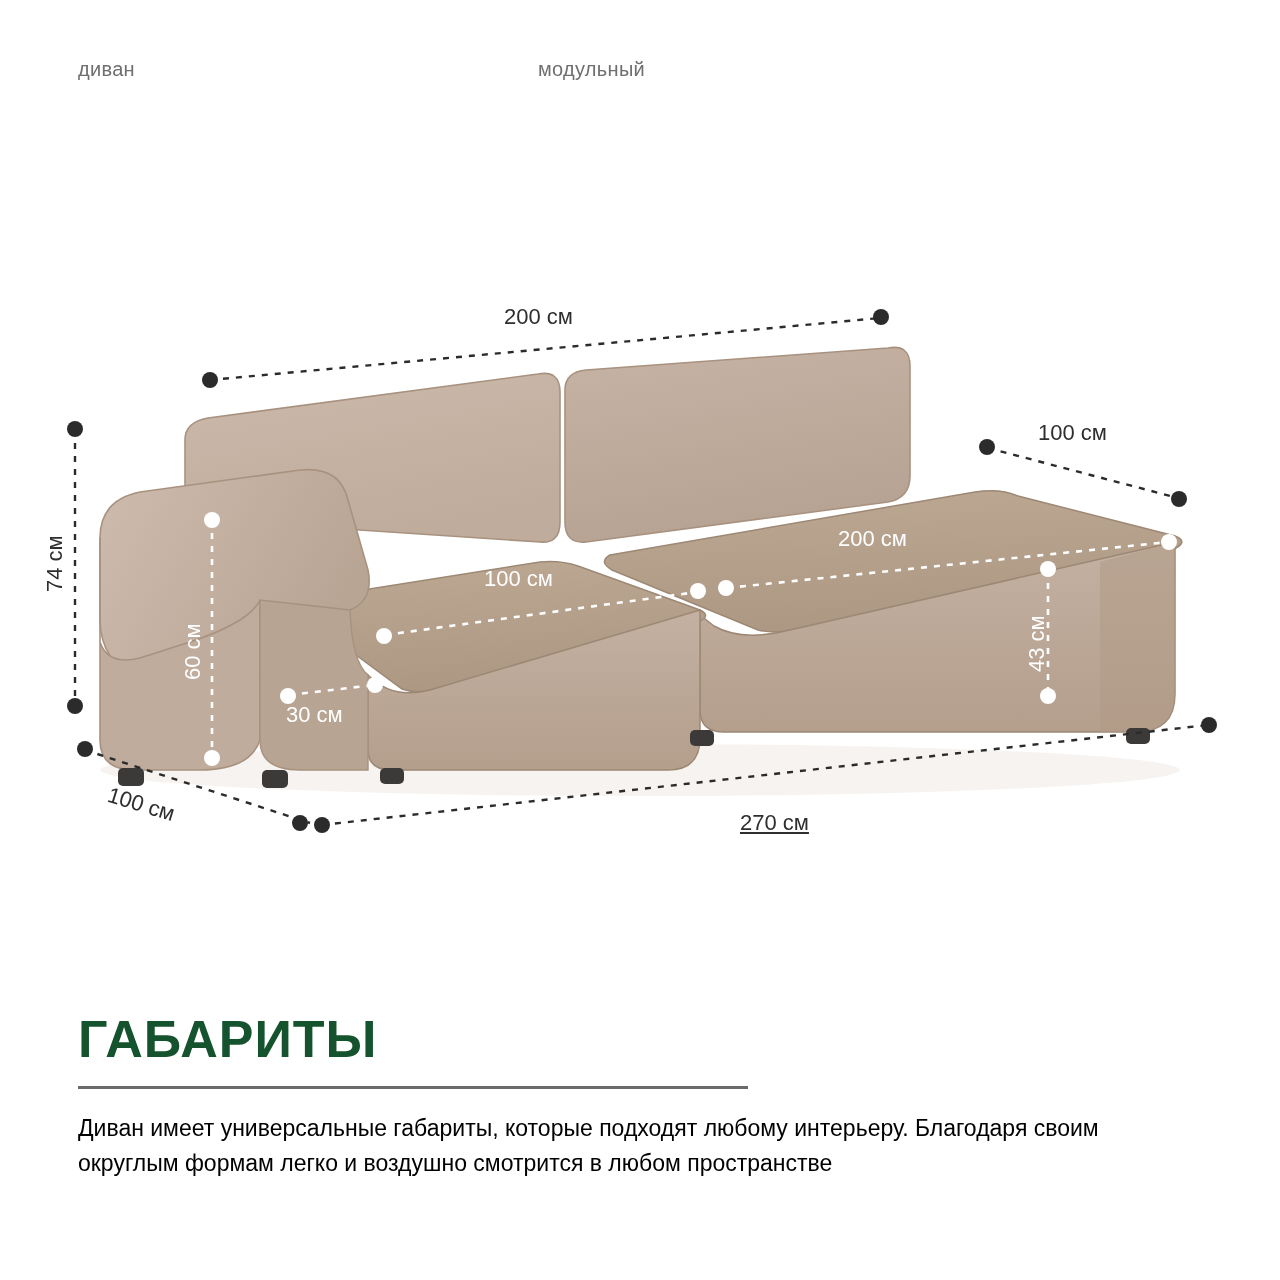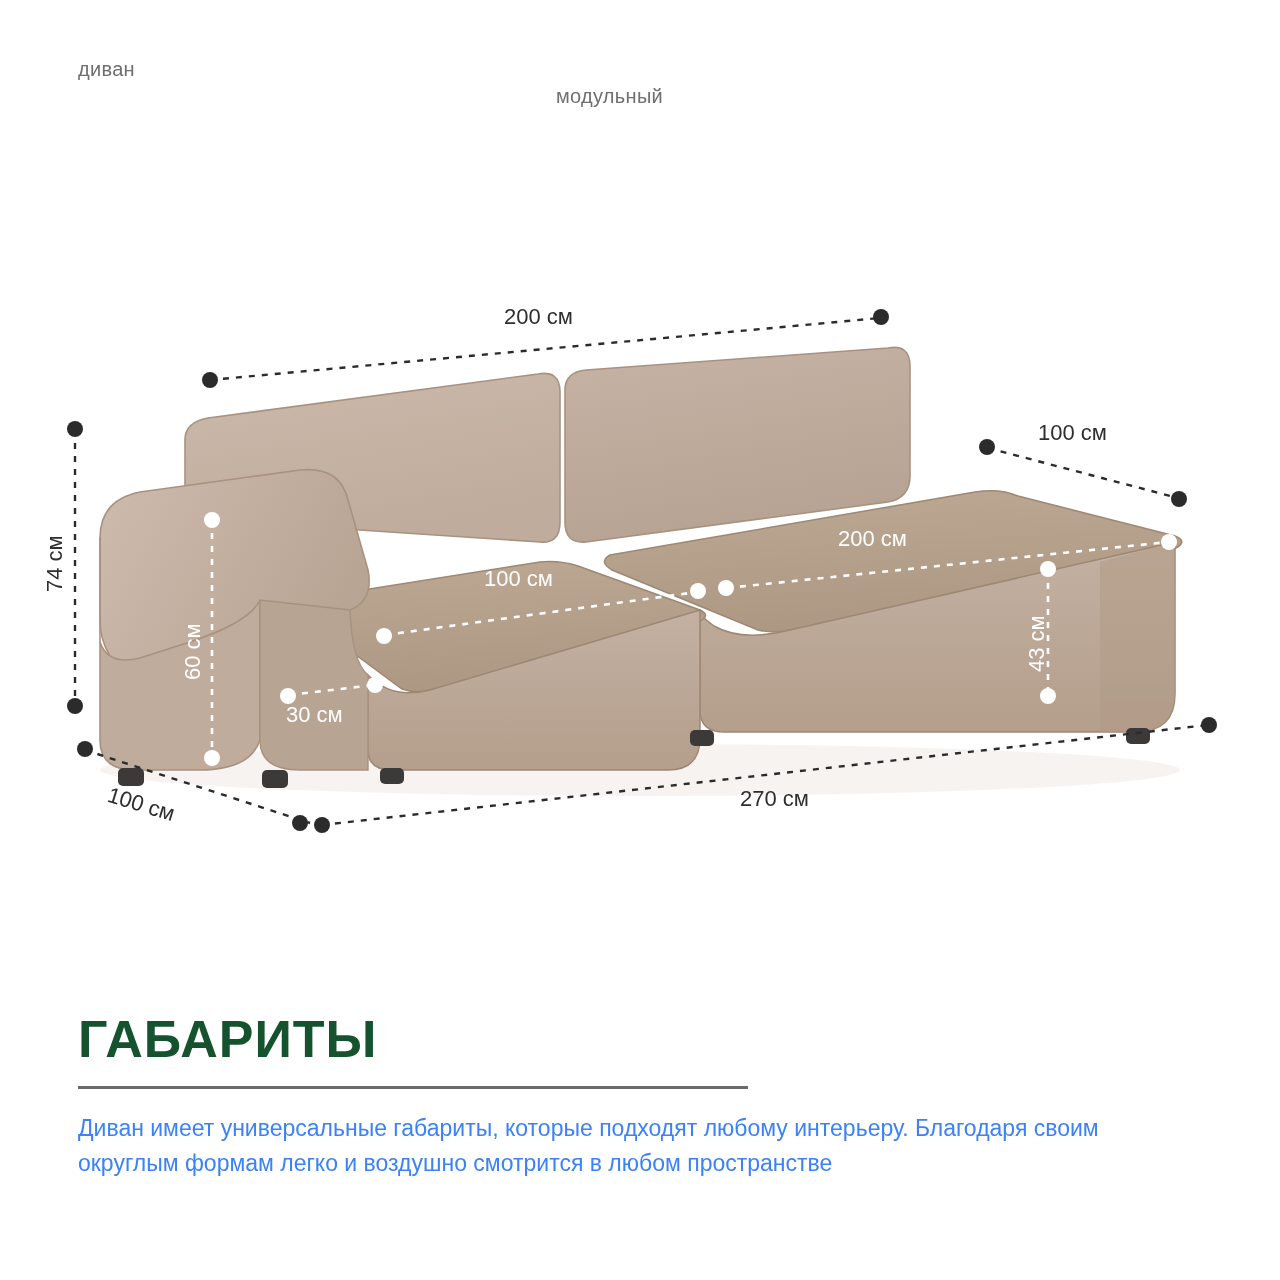--- a/index.html
+++ b/index.html
@@ -24,21 +24,21 @@
     width: 100%;
     height: 30px;
   }
   .header .kw {
     position: absolute;
     font-size: 20px;
     color: #6f6f6f;
     letter-spacing: 0.3px;
   }
   .kw-1 { left: 78px; }
-  .kw-2 { left: 556px; margin-top: 27px; }
+  .kw-2 { left: 538px; }
 
   
   .stage {
     position: absolute;
     top: 270px;
     left: 0;
     width: 1100px;
     height: 620px;
   }
 
@@ -76,21 +76,21 @@
   .rule {
     margin-top: 16px;
     width: 670px;
     height: 3px;
     background: #6a6a6a;
   }
   .bottom p {
     margin: 22px 0 0 0;
     font-size: 23px;
     line-height: 1.55;
-    color: #3b82f6;
+    color: #000000;
     max-width: 1080px;
   }
 </style>
 </head>
 <body>
 
 <div class="header">
   <div class="kw kw-1">диван</div>
   <div class="kw kw-2">модульный</div>
 </div>
@@ -211,20 +211,20 @@
   <div class="dim white" style="left:286px; top:432px;text-align:center;">30 см</div>
 
   <div class="dim white" style="left:484px; top:296px;">100 см</div>
 
   <div class="dim white" style="left:838px; top:256px;">200 см</div>
 
   <div class="dim white vert" style="left:1024px; top:402px;">43 см</div>
 
   <div class="dim" style="left:112px; top:512px; transform:rotate(17deg); transform-origin:left top;">100 см</div>
 
-  <div class="dim" style="left:740px; top:516px;">270 см</div>
+  <div class="dim" style="left:740px; top:540px;text-decoration:underline;">270 см</div>
 </div>
 
 <div class="bottom">
   <h1>ГАБАРИТЫ</h1>
   <div class="rule"></div>
   <p>Диван имеет универсальные габариты, которые подходят любому интерьеру. Благодаря своим округлым формам легко и воздушно смотрится в любом пространстве</p>
 </div>
 
 </body></html>

